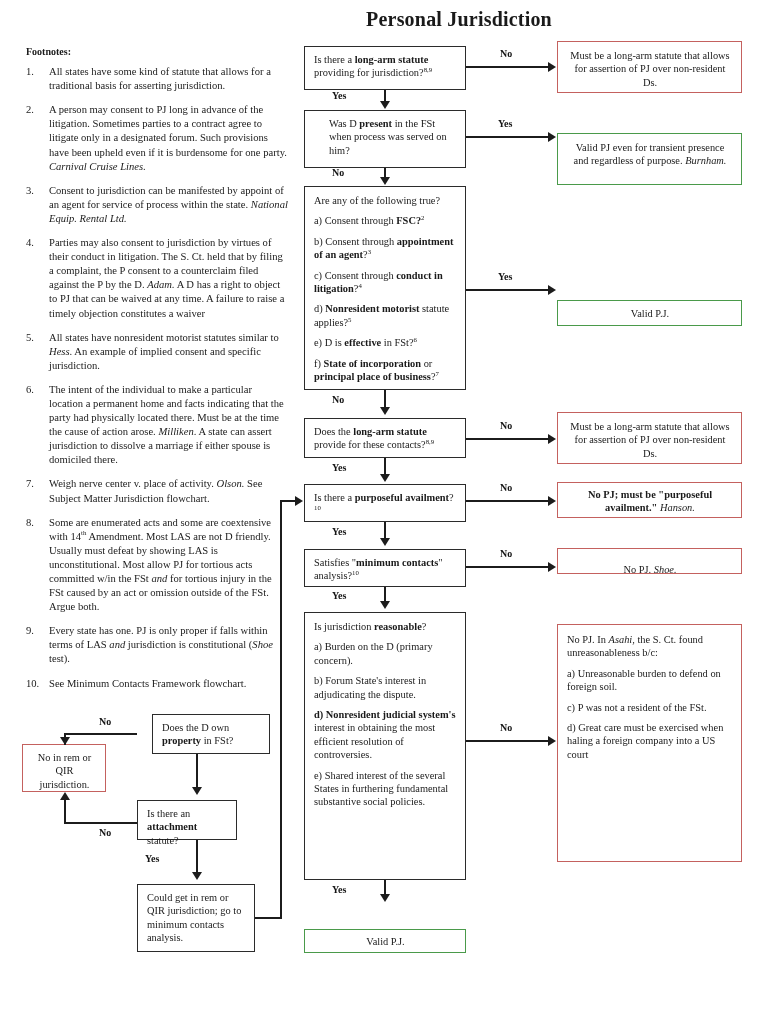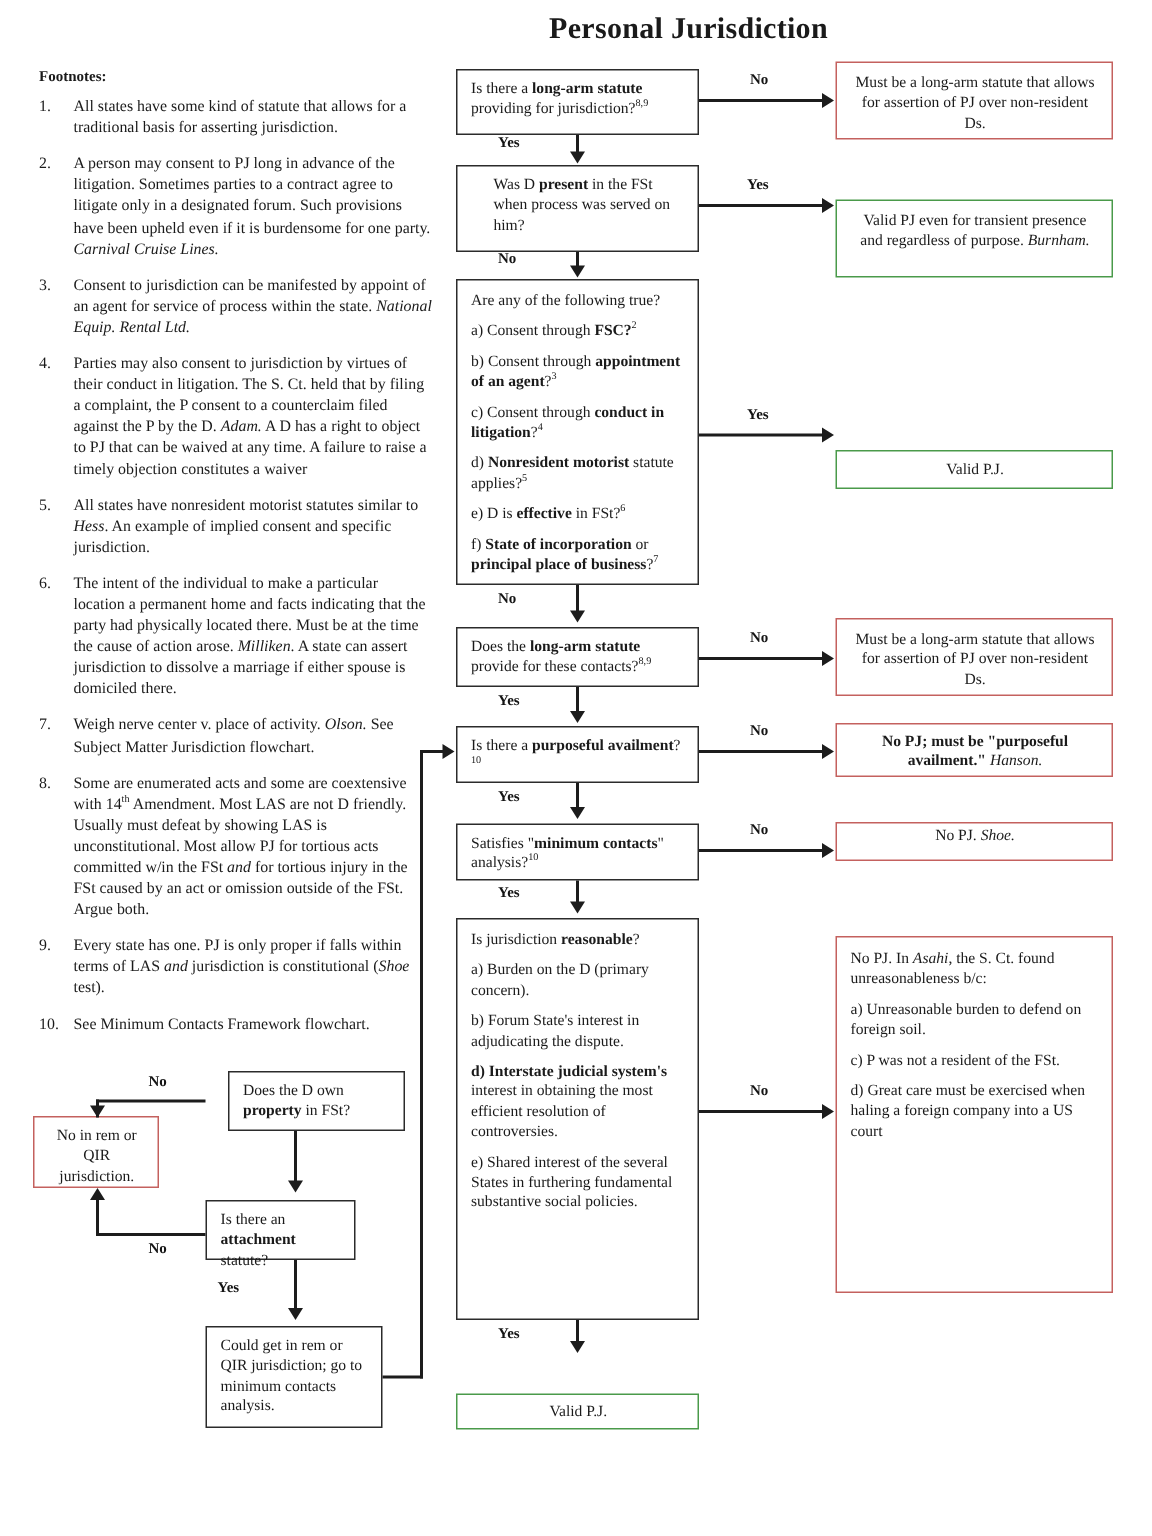--- a/index.html
+++ b/index.html
@@ -107,38 +107,38 @@
 
   <div class="box" style="left:304px;top:484px;width:162px;height:38px;">Is there a <b>purposeful availment</b>?<sup>10</sup></div>
 
   <div class="box" style="left:304px;top:549px;width:162px;height:38px;">Satisfies "<b>minimum contacts</b>" analysis?<sup>10</sup></div>
 
   <div class="box" style="left:304px;top:612px;width:162px;height:268px;padding-top:7px;">
     <p>Is jurisdiction <b>reasonable</b>?</p>
     <div>
         <p>a) Burden on the D (primary concern).</p>
         <p>b) Forum State's interest in adjudicating the dispute.</p>
-        <p><b>d) Interstate judicial system's</b> interest in obtaining the most efficient resolution of controversies.</p>
+        <p><b>d) Nonresident judicial system's</b> interest in obtaining the most efficient resolution of controversies.</p>
         <p>e) Shared interest of the several States in furthering fundamental substantive social policies.</p>
       </div>
   </div>
 
   <div class="box green ctr" style="left:304px;top:906px;width:162px;height:24px;padding-top:5px;">Valid P.J.</div>
 
   <div class="box red ctr" style="left:557px;top:41px;width:185px;height:52px;padding-top:7px;">Must be a long-arm statute that allows for assertion of PJ over non-resident Ds.</div>
 
   <div class="box green ctr" style="left:557px;top:110px;width:185px;height:52px;padding-top:7px;">Valid PJ even for transient presence and regardless of purpose.  <i>Burnham.</i></div>
 
   <div class="box green ctr" style="left:557px;top:277px;width:185px;height:26px;padding-top:6px;">Valid P.J.</div>
 
   <div class="box red ctr" style="left:557px;top:412px;width:185px;height:52px;padding-top:7px;">Must be a long-arm statute that allows for assertion of PJ over non-resident Ds.</div>
 
   <div class="box red ctr" style="left:557px;top:482px;width:185px;height:36px;padding-top:5px;"><b>No PJ; must be "purposeful availment."</b>  <i>Hanson.</i></div>
 
-  <div class="box red ctr" style="left:557px;top:548px;width:185px;height:26px;padding-top:2px;">No PJ.  <i>Shoe.</i></div>
+  <div class="box red ctr" style="left:557px;top:548px;width:185px;height:26px;padding-top:14px;">No PJ.  <i>Shoe.</i></div>
 
   <div class="box red" style="left:557px;top:624px;width:185px;height:238px;padding-top:8px;">
     <p>No PJ.  In <i>Asahi</i>, the S. Ct. found unreasonableness b/c:</p>
     <div>
         <p>a) Unreasonable burden to defend on foreign soil.</p>
         <p>c) P was not a resident of the FSt.</p>
         <p>d) Great care must be exercised when haling a foreign company into a US court</p>
       </div>
   </div>
 

